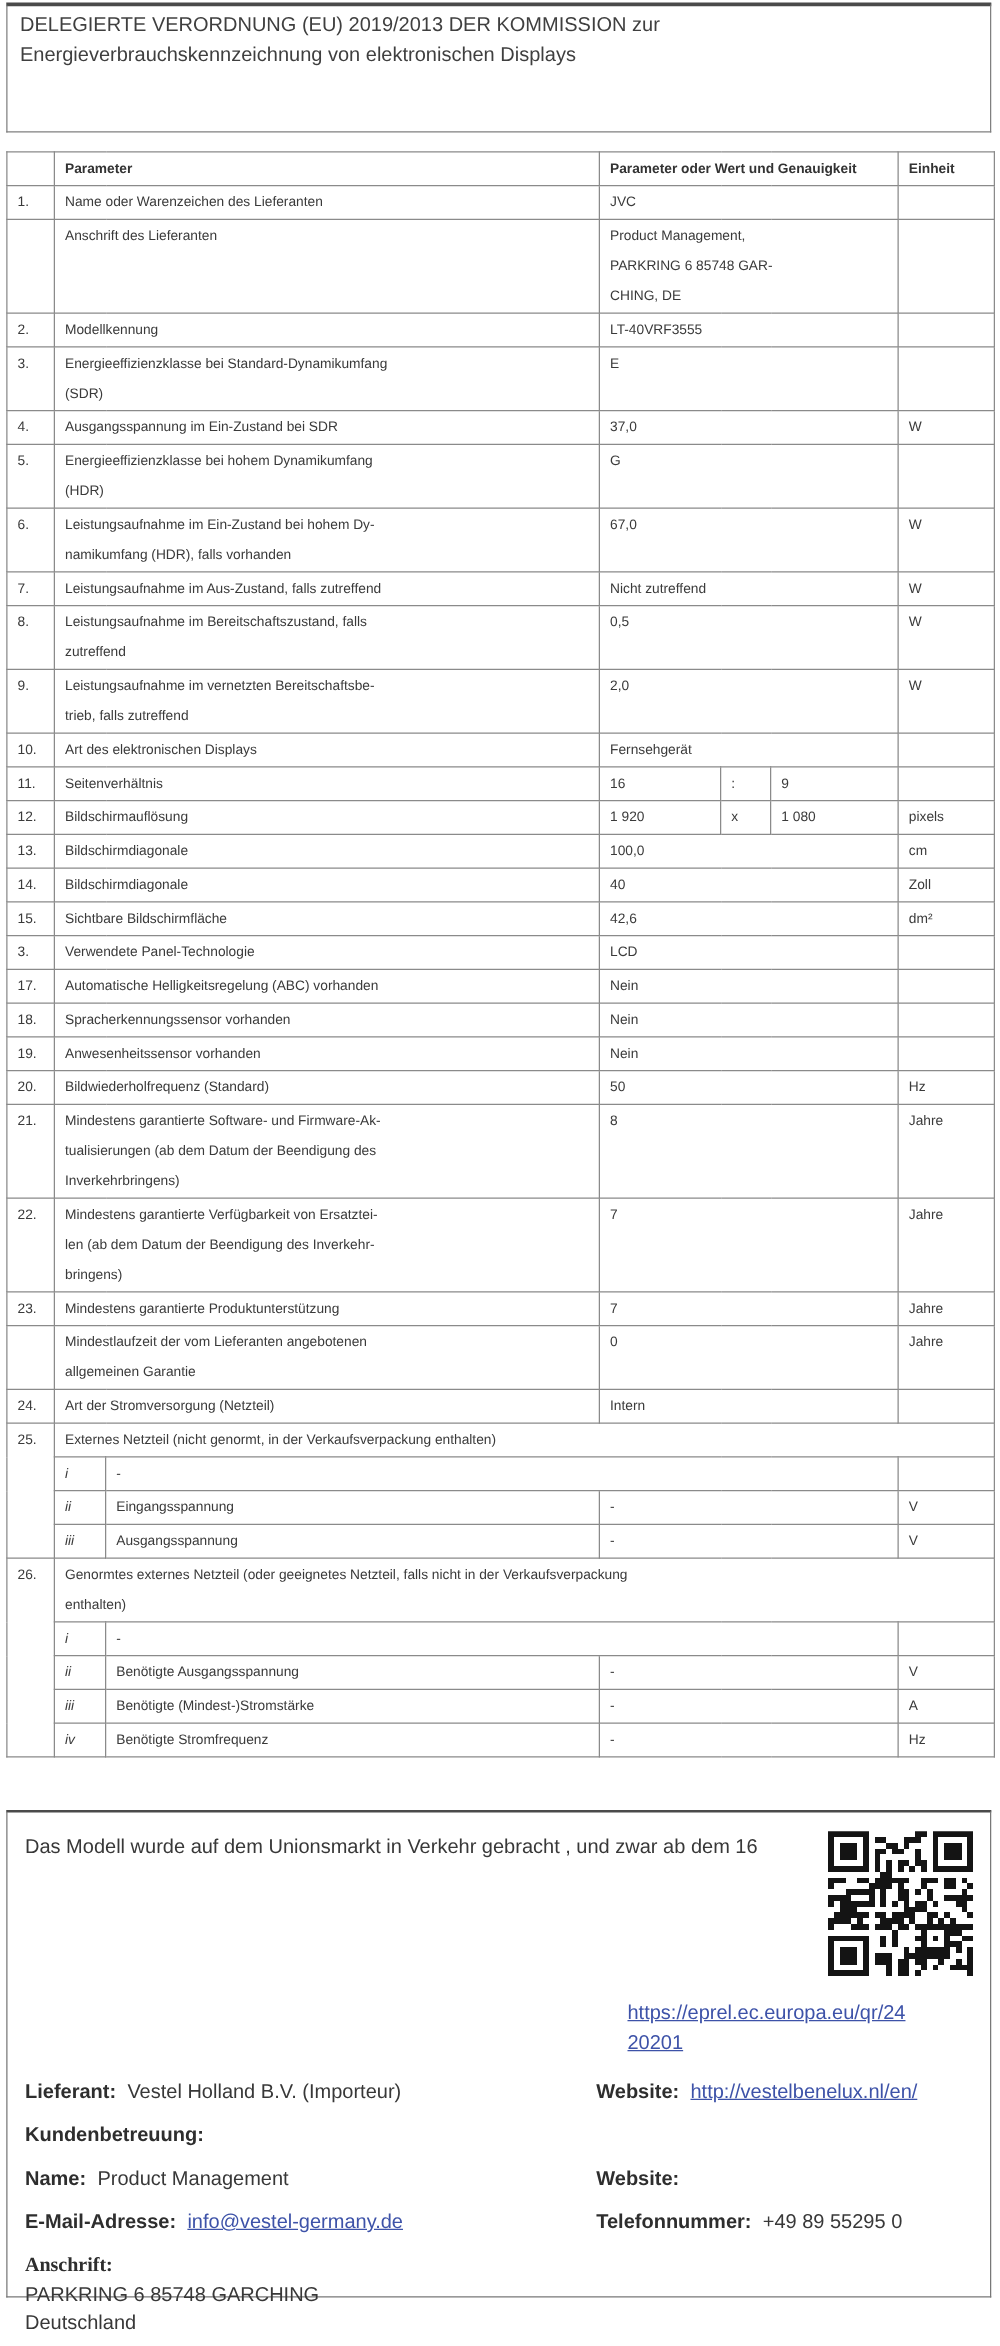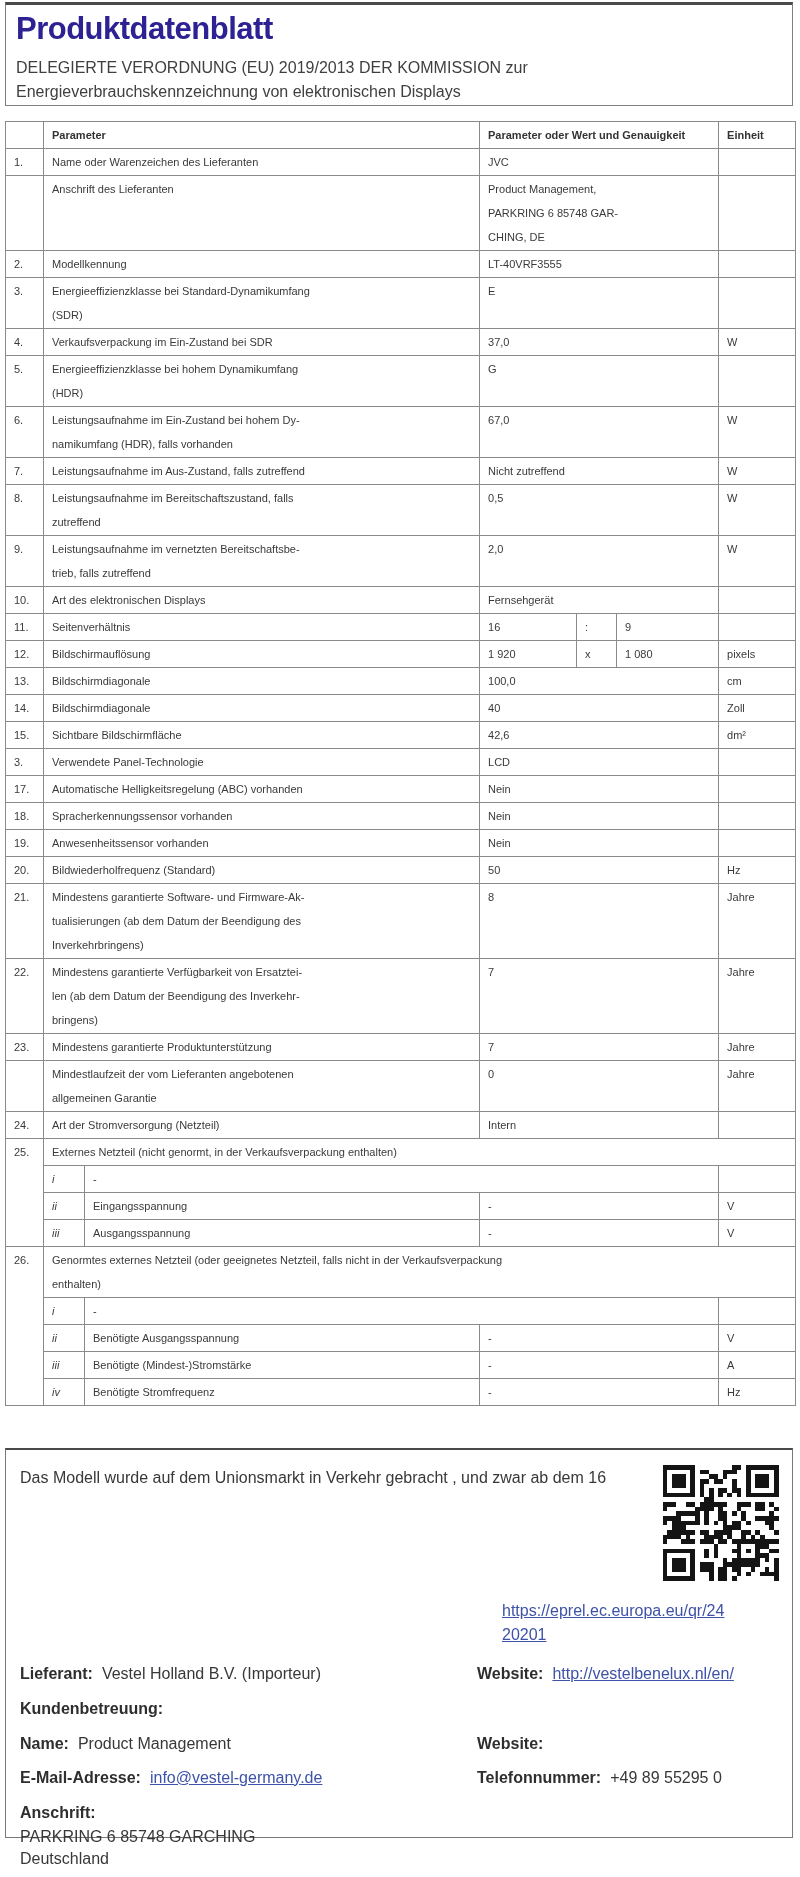--- a/index.html
+++ b/index.html
@@ -67,31 +67,30 @@
   .qr-wrap svg{width:100%;height:100%;display:block;shape-rendering:crispEdges;}
   .f-eprel{left:14px;top:151px;}
   .f-eprel-link{left:496px;top:149px;white-space:pre-line;line-height:32px;display:inline-block;}
   .f-supplier{left:14px;top:212px;}
   .f-website{left:471px;top:212px;}
   .f-support{left:14px;top:247px;}
   .f-name{left:14px;top:282px;}
   .f-website2{left:471px;top:282px;}
   .f-email{left:14px;top:316px;}
   .f-phone{left:471px;top:316px;}
-  .f-addr-label{left:14px;top:351px;}
+  .f-addr-label{left:14px;top:351px;font-family:Liberation Serif, serif;}
   .f-addr1{left:14px;top:375px;}
   .f-addr2{left:14px;top:397px;}
 </style>
 </head>
 <body>
 
 <div class="sheet">
 
   <div class="title-box">
-    <div class="doc-title">Produktdatenblatt</div>
     <div class="doc-subtitle">DELEGIERTE VERORDNUNG (EU) 2019/2013 DER KOMMISSION zur
 Energieverbrauchskennzeichnung von elektronischen Displays</div>
   </div>
 
   <table class="data-table">
     <colgroup>
       <col style="width:38px">
         <col style="width:41px">
         <col style="width:395px">
       <col style="width:97px">
@@ -130,21 +129,21 @@
         </tr>
         <tr>
           <td class="num">3.</td>
           <td colspan="2">Energieeffizienzklasse bei Standard-Dynamikumfang
 (SDR)</td>
           <td class="v-left" colspan="3">E</td>
           <td class="unit"></td>
         </tr>
         <tr>
           <td class="num">4.</td>
-          <td colspan="2">Verkaufsverpackung im Ein-Zustand bei SDR</td>
+          <td colspan="2">Ausgangsspannung im Ein-Zustand bei SDR</td>
           <td class="v-right" colspan="3">37,0</td>
           <td class="unit">W</td>
         </tr>
         <tr>
           <td class="num">5.</td>
           <td colspan="2">Energieeffizienzklasse bei hohem Dynamikumfang
 (HDR)</td>
           <td class="v-left" colspan="3">G</td>
           <td class="unit"></td>
         </tr>

